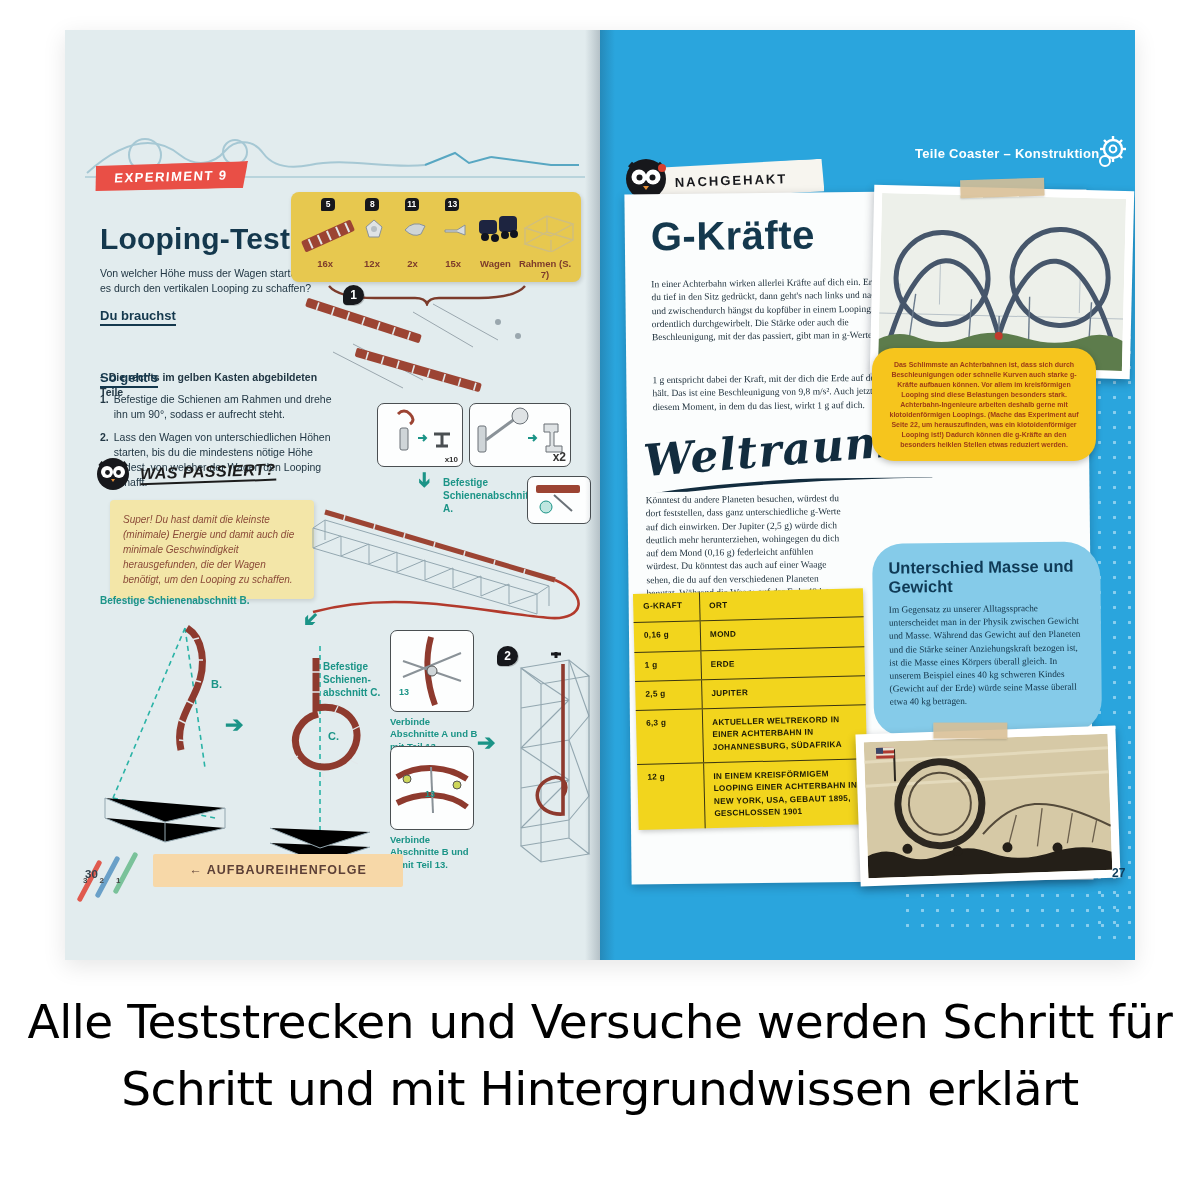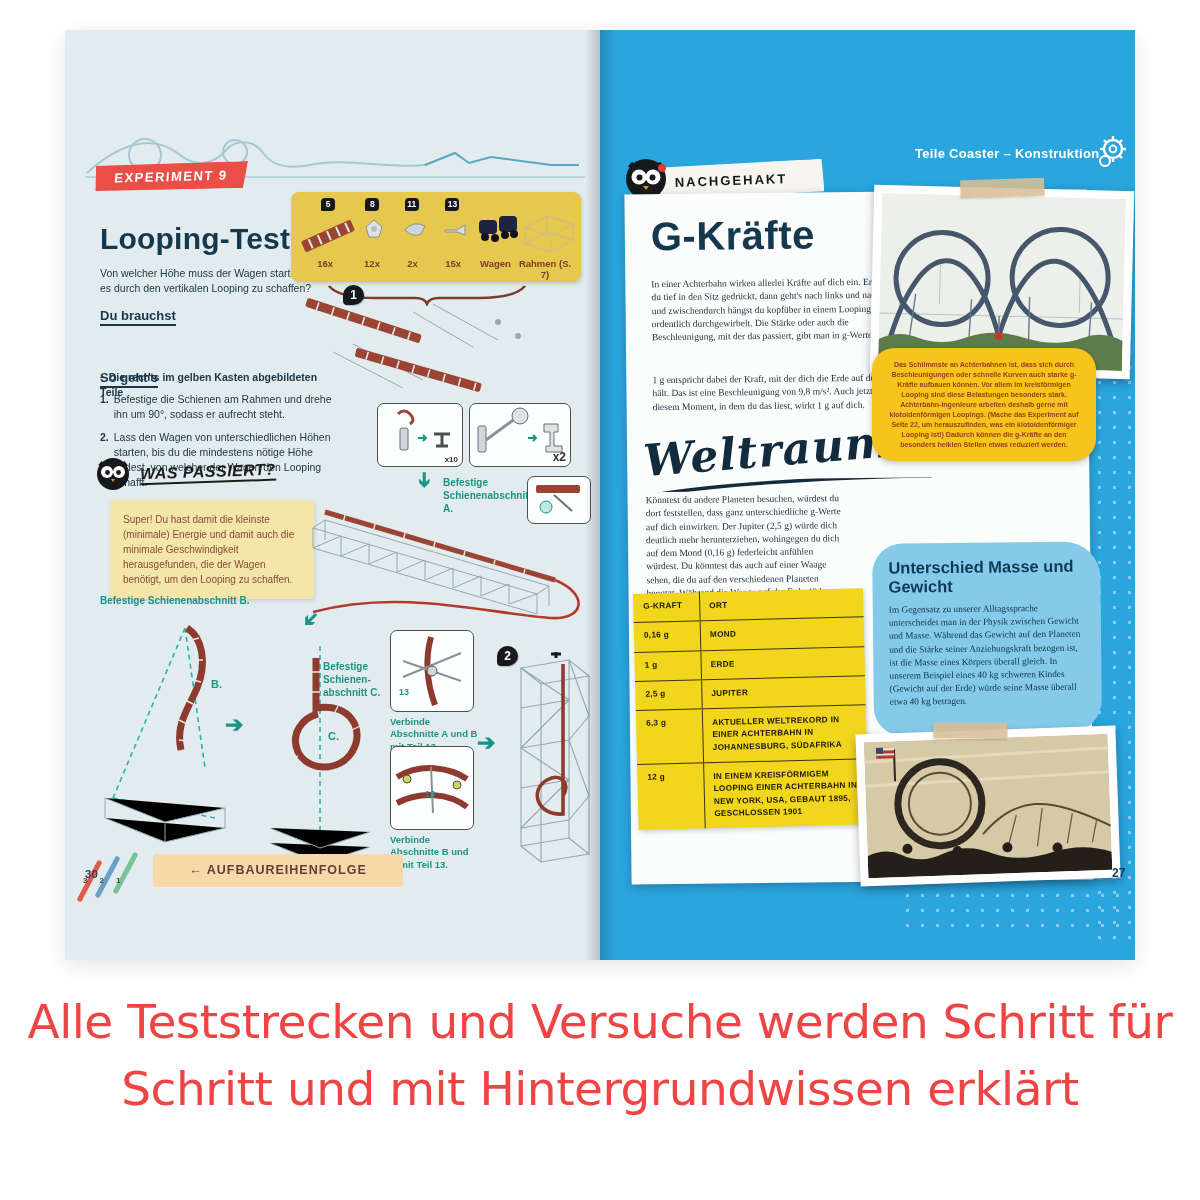--- a/index.html
+++ b/index.html
@@ -56,21 +56,21 @@
           color:#1c1a06;font-weight:bold;font-size:8.2px;letter-spacing:.3px;}
   .gtable .row{display:flex;border-top:1.8px solid #3a3512;}
   .gtable .row:first-child{border-top:none;}
   .gtable .c1{width:52px;flex:0 0 52px;padding:8px 4px 8px 10px;border-right:1.8px solid #3a3512;}
   .gtable .c2{padding:8px 8px 8px 9px;line-height:1.5;}
   .photo{background:#ffffff;padding:8px;box-shadow:0 4px 10px rgba(0,10,30,.3);}
   .tape{background:rgba(216,190,148,.88);box-shadow:0 1px 2px rgba(0,0,0,.15);}
   .bubble{background:#f6c51d;border-radius:22px;padding:12px 12px;color:#9c3b17;font-weight:bold;
           font-size:7px;line-height:1.42;text-align:center;box-shadow:0 2px 6px rgba(0,0,0,.25);}
   
-  #caption{position:absolute;left:0;top:988px;width:1200px;text-align:center;color:#ef4444;
+  #caption{position:absolute;left:0;top:988px;width:1200px;text-align:center;color:#000000;
            font-family:"DejaVu Sans",sans-serif;font-size:47px;line-height:1.43;letter-spacing:-.5px;}
 </style>
 </head>
 <body>
 
 <div id="canvas">
   <div id="spread">
 
     <div id="page-left">
 
@@ -121,21 +121,21 @@
           <path d="M5,8 l6,5 M31,8 l-6,5" stroke="#17181c" stroke-width="5"></path>
           <circle cx="12" cy="17" r="6" fill="#ffffff"></circle>
             <circle cx="24" cy="17" r="6" fill="#ffffff"></circle>
           <circle cx="12.5" cy="17.5" r="2.4" fill="#17181c"></circle>
             <circle cx="23.5" cy="17.5" r="2.4" fill="#17181c"></circle>
           <path d="M16,24 l2,3 l2,-3" fill="#e8913a"></path>
         </svg>
         <span class="was-text">WAS PASSIERT?</span>
       </div>
 
-      <div class="abs note-yellow" style="left:45px;top:470px;width:178px;">Super! Du hast damit die kleinste (minimale) Energie und damit auch die minimale Geschwindigkeit herausgefunden, die der Wagen benötigt, um den Looping zu schaffen.</div>
+      <div class="abs note-yellow" style="left:45px;top:470px;width:178px;font-style:italic;">Super! Du hast damit die kleinste (minimale) Energie und damit auch die minimale Geschwindigkeit herausgefunden, die der Wagen benötigt, um den Looping zu schaffen.</div>
 
       <div class="abs parts-box" style="left:226px;top:162px;width:290px;height:90px;">
         <div class="abs" style="left:8px;top:6px;width:274px;height:56px;display:flex;align-items:center;">
           <div style="width:58px;position:relative;height:56px;">
             <div class="badge abs" style="left:22px;top:0;">5</div>
             <svg class="abs" style="left:0;top:10px;" width="58" height="46">
               <g transform="rotate(-24 29 28)">
                 <rect x="2" y="22" width="54" height="12" rx="2" fill="#9c4433"></rect>
                 <g stroke="#e2e8ea" stroke-width="2">
                     <line x1="10" y1="23" x2="10" y2="33"></line>

